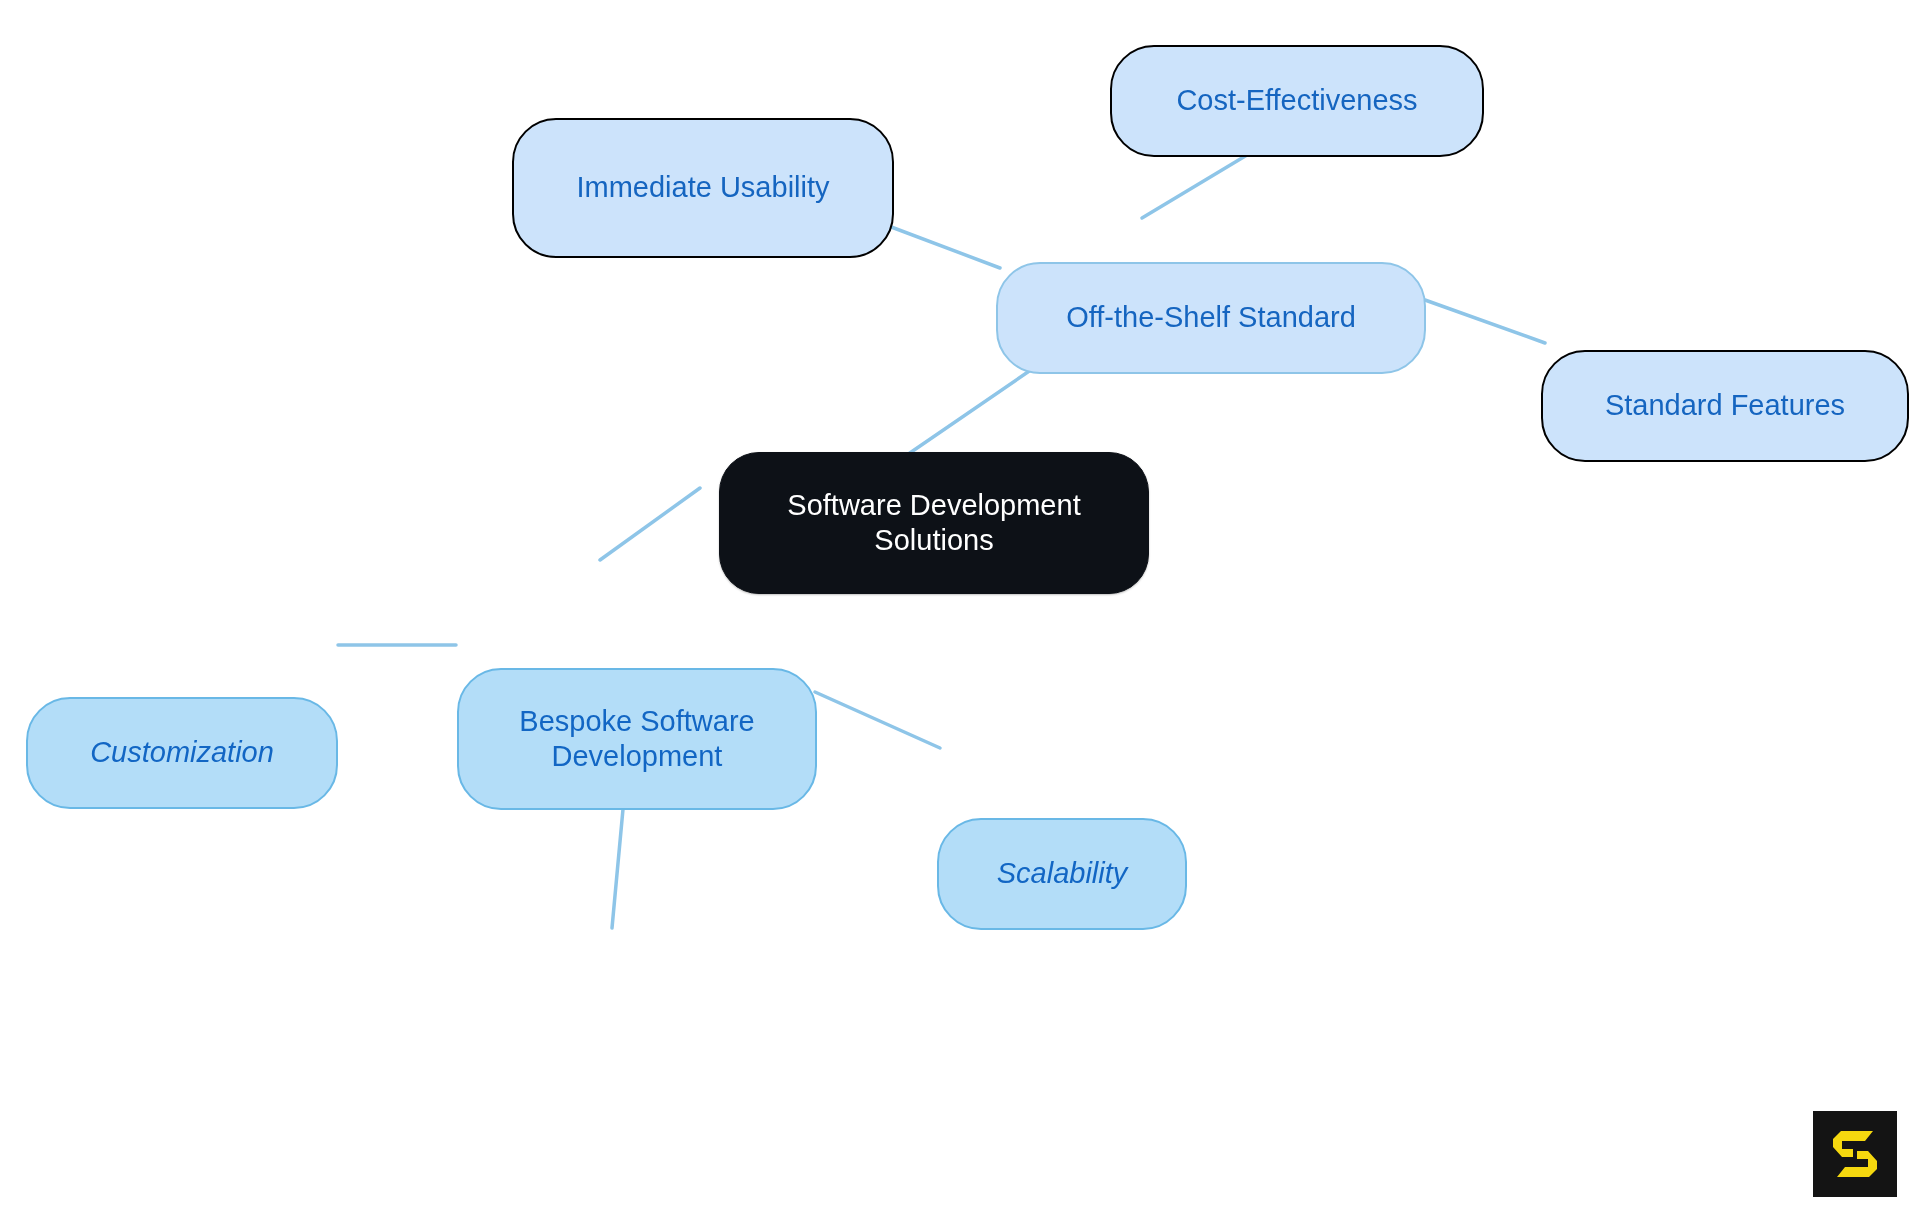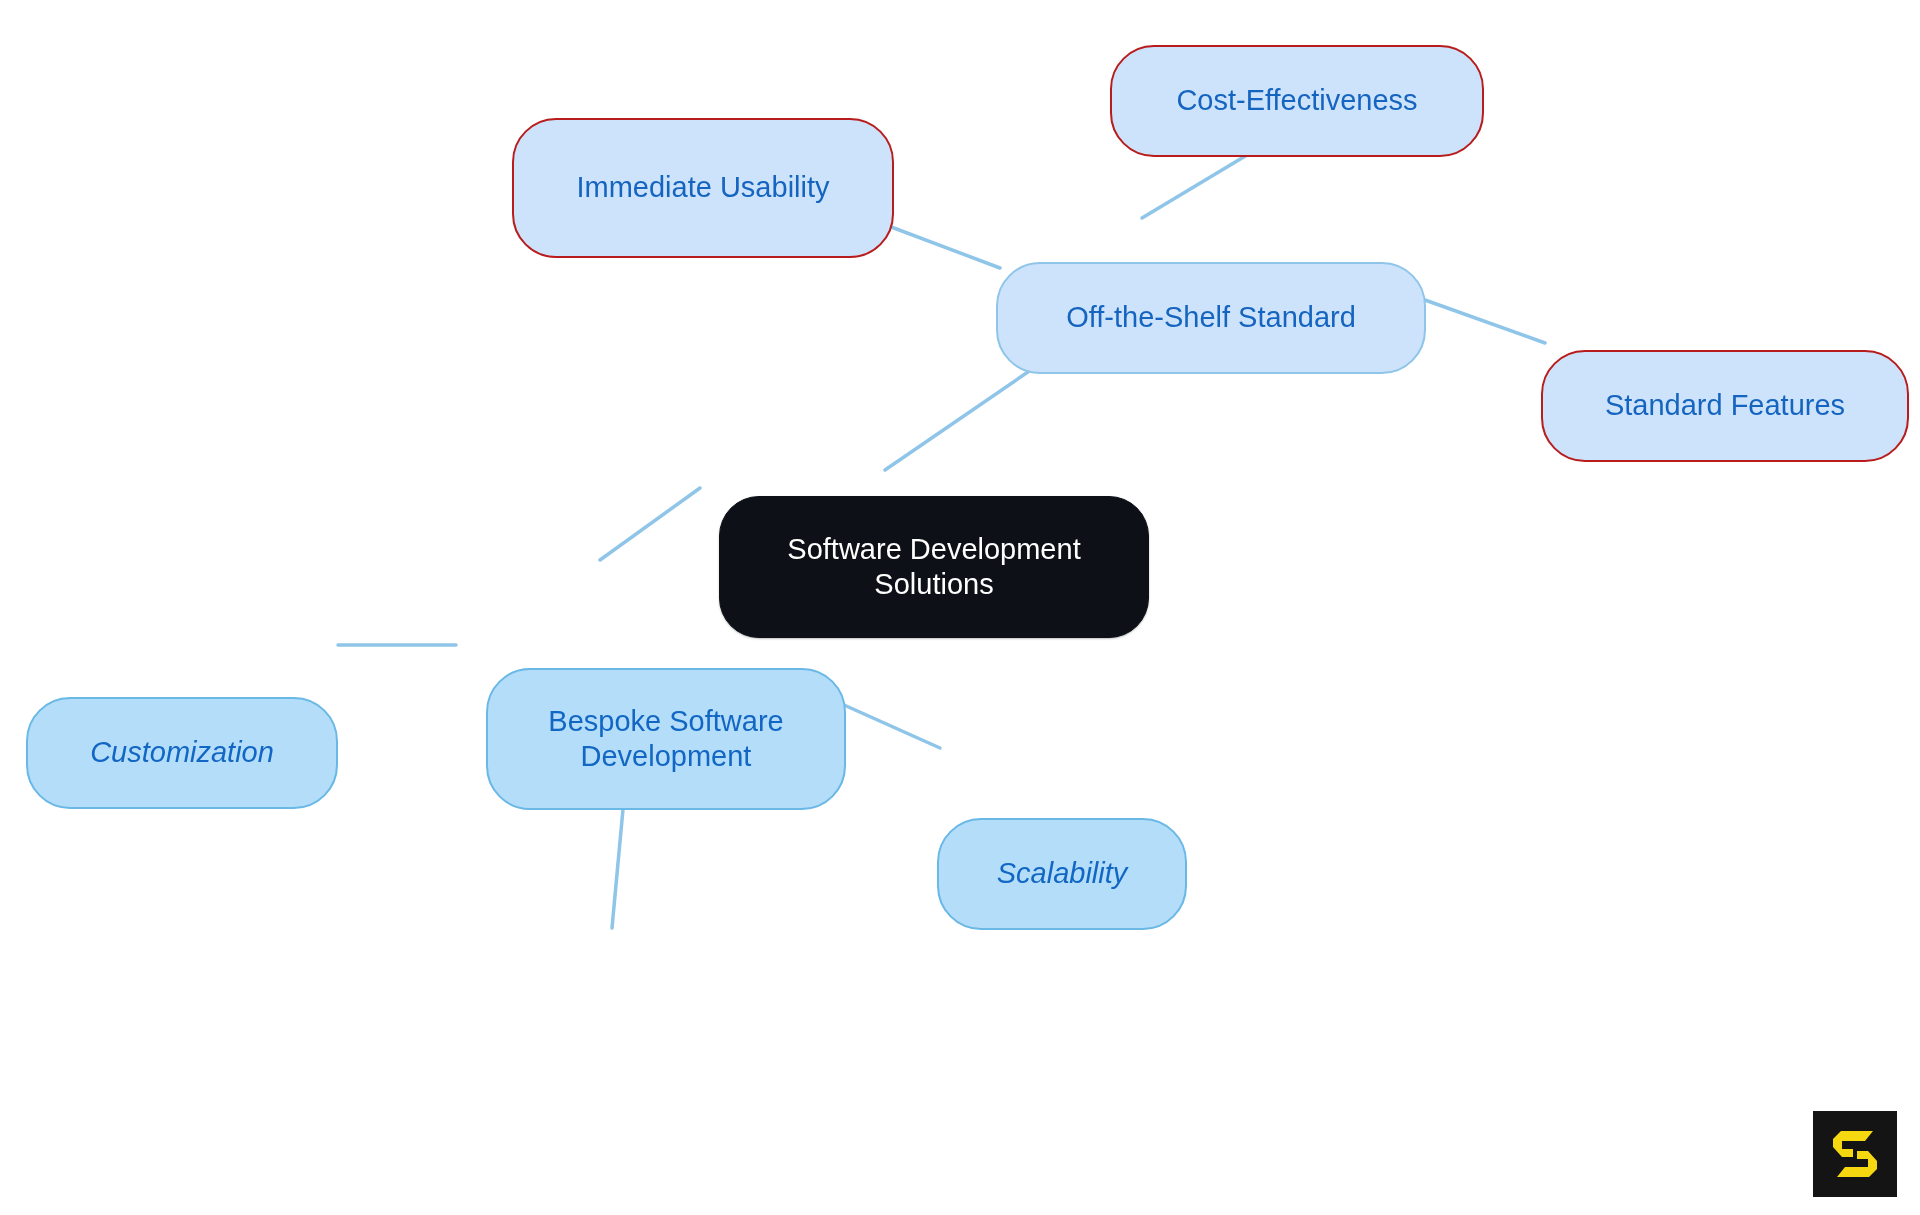--- a/index.html
+++ b/index.html
@@ -40,31 +40,30 @@
     border-radius: 44px;
     z-index: 2;
   }
   .node-root {
     background: #0d1117;
     color: #ffffff;
     border: 1px solid #0d1117;
     font-size: 29px;
     border-radius: 40px;
     box-shadow: 0 1px 2px rgba(0,0,0,0.25);
-    margin-top: 44px;
   }
   .node-branch-a {
     background: #cce3fb;
     border: 2px solid #8ec5e8;
     color: #1565c0;
     font-size: 29px;
   }
   .node-leaf-a {
     background: #cce3fb;
-    border: 2px solid #b91c1c;
+    border: 2px solid #000000;
     color: #1565c0;
     font-size: 29px;
   }
   .node-branch-b {
     background: #b3ddf8;
     border: 2px solid #69b8e6;
     color: #1266c4;
     font-size: 29px;
   }
   .node-leaf-b {
@@ -128,21 +127,21 @@
   </div>
 
   <div class="node node-leaf-a" style="left:1110px; top:45px; width:374px; height:112px;">
     <span>Cost-Effectiveness</span>
   </div>
 
   <div class="node node-leaf-a" style="left:1541px; top:350px; width:368px; height:112px;">
     <span>Standard Features</span>
   </div>
 
-  <div class="node node-branch-b" style="left:457px; top:668px; width:360px; height:142px;margin-left:29px;">
+  <div class="node node-branch-b" style="left:457px; top:668px; width:360px; height:142px;">
     <span>Bespoke Software
 Development</span>
   </div>
 
   <div class="node node-leaf-b" style="left:26px; top:697px; width:312px; height:112px;">
     <span>Customization</span>
   </div>
 
   <div class="node node-leaf-b" style="left:937px; top:818px; width:250px; height:112px;text-align:right;">
     <span>Scalability</span>

